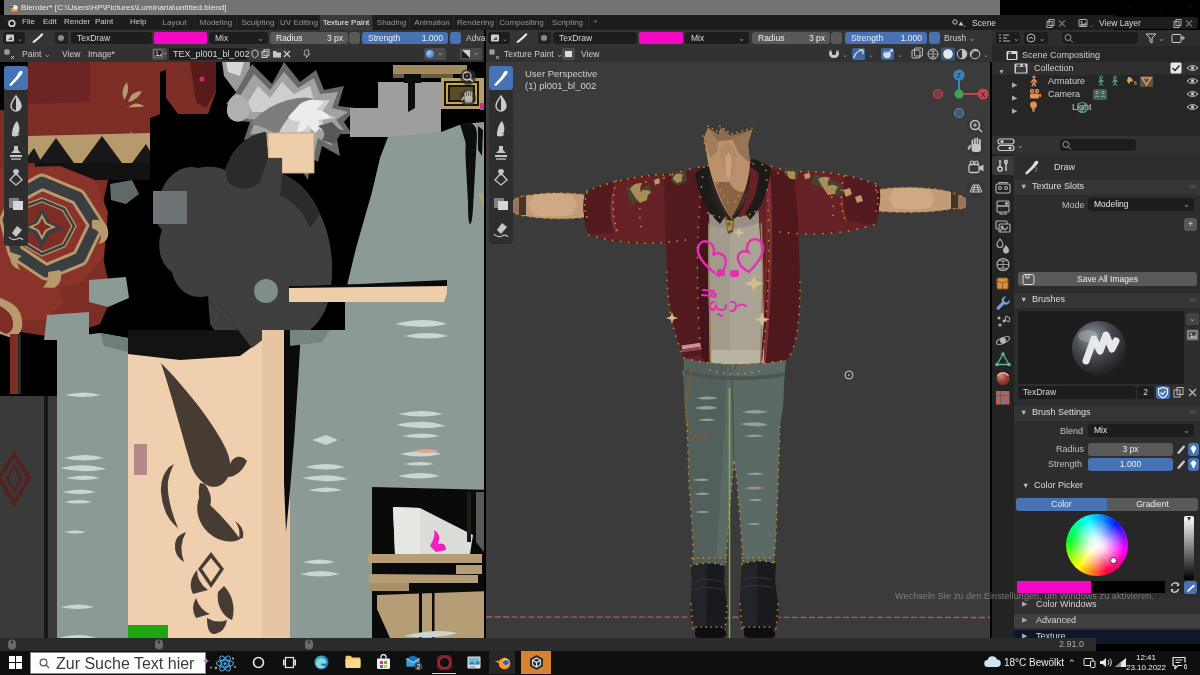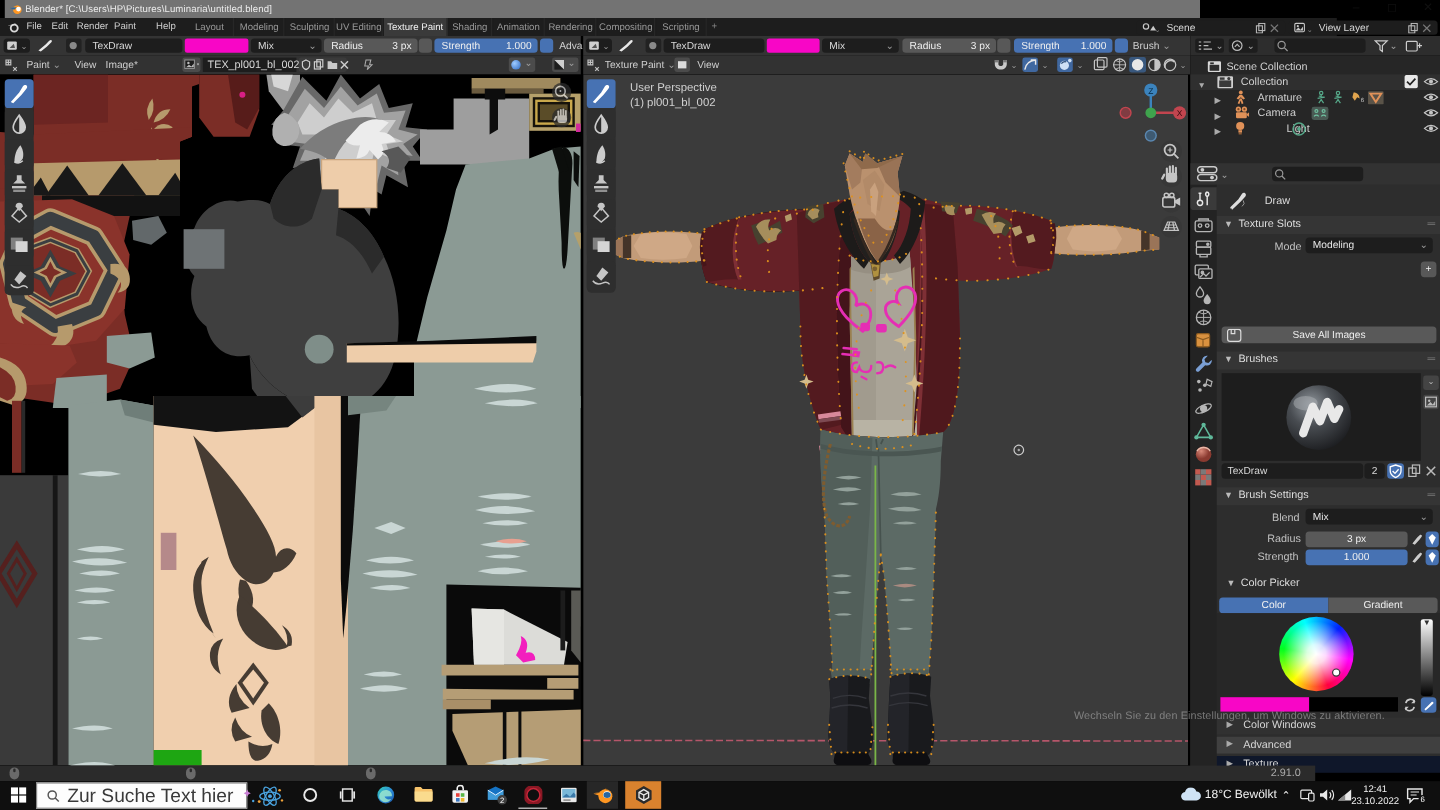--- a/index.html
+++ b/index.html
@@ -726,21 +726,21 @@
           <rect x="28" y="2.5" width="9" height="8" rx="1" fill="none" stroke="#ccc" stroke-width="1"></rect>
           <path d="M39 4 v4 M37 6 h4" stroke="#ccc" stroke-width="1"></path>
         </svg>
 </div>
 
 <div class="abs" id="outliner">
  <div class="orow" style="left:0;top:3px;width:208px"><svg class="abs" style="left:14px;top:1px" width="12" height="11" viewBox="0 0 12 11">
             <rect x="0.5" y="1" width="11" height="9" rx="1" fill="#d8d8d8"></rect>
             <rect x="2" y="4" width="8" height="5" fill="#2d2d2d"></rect>
             <rect x="2.5" y="2" width="3" height="1.5" fill="#2d2d2d"></rect>
-          </svg><span style="margin-left:30px">Scene Collection</span></div>
+          </svg><span style="margin-left:30px">Scene Compositing</span></div>
  <div class="orow" style="left:0;top:16px;width:208px;background:#2f2f2f"><span class="abs" style="left:6px;color:#aaa;font-size:7px;top:3px">▼</span><svg class="abs" style="left:22px;top:0px" width="14" height="13" viewBox="0 0 14 13">
             <rect x="0.5" y="1.5" width="13" height="10" rx="1" fill="#cfcfcf"></rect>
             <rect x="2" y="5" width="10" height="5.5" fill="#3a3a3a"></rect>
             <rect x="2.5" y="2.5" width="4" height="2" fill="#3a3a3a"></rect>
             <circle cx="10" cy="3.5" r="1.3" fill="#3a3a3a"></circle>
           </svg><span style="margin-left:42px">Collection</span>
    <span class="abs" style="left:178px;top:0"><svg width="12" height="12" viewBox="0 0 12 12">
               <rect x="0.5" y="0.5" width="11" height="11" rx="1.5" fill="#e8e8e8"></rect>
               <path d="M2.5 6 l2.5 2.5 4.5 -5" stroke="#222" stroke-width="1.4" fill="none"></path>
             </svg></span>

